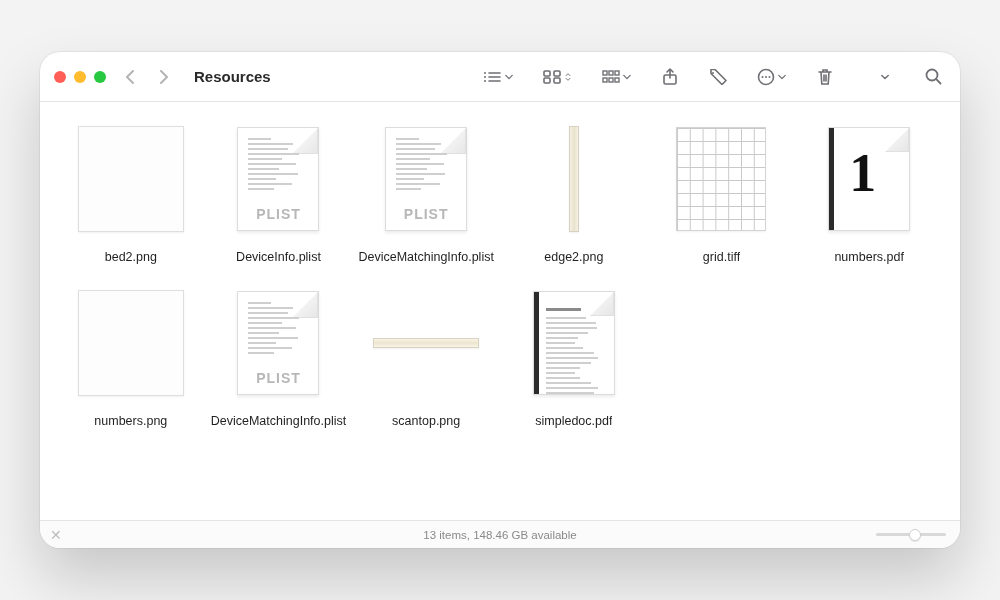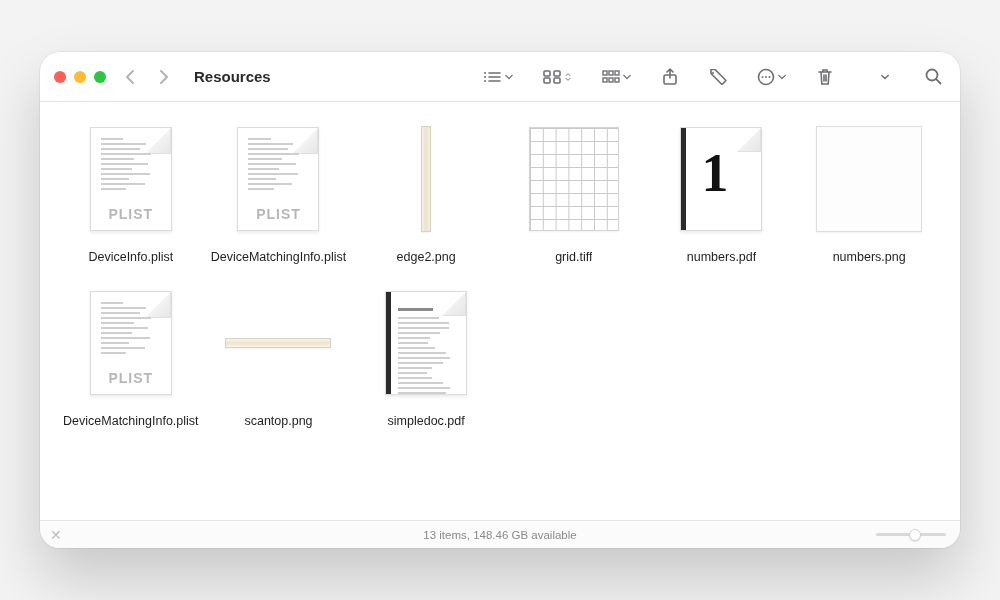--- a/index.html
+++ b/index.html
@@ -302,20 +302,26 @@
     <div class="tool">
       <svg width="17" height="17" viewBox="0 0 17 17" fill="none" stroke="currentColor" stroke-width="1.8" stroke-linecap="round">
           <circle cx="7" cy="7" r="5.5"></circle>
           <line x1="11.2" y1="11.2" x2="15.5" y2="15.5"></line>
         </svg>
     </div>
   </div>
 
   <div class="content">
     <div class="grid" id="grid">
+        <div class="item">
+    <div class="thumb">
+            <div class="blank-img"></div>
+          </div>
+    <div class="label">bed2.png</div>
+        </div>
         <div class="item">
     <div class="thumb">
             <div class="doc">
               <div class="corner"></div>
               <div class="fold"></div>
               <div class="textlines">
                 <span style="width:40%"></span>
                 <span style="width:80%"></span>
                 <span style="width:70%"></span>
                 <span style="width:90%"></span>

